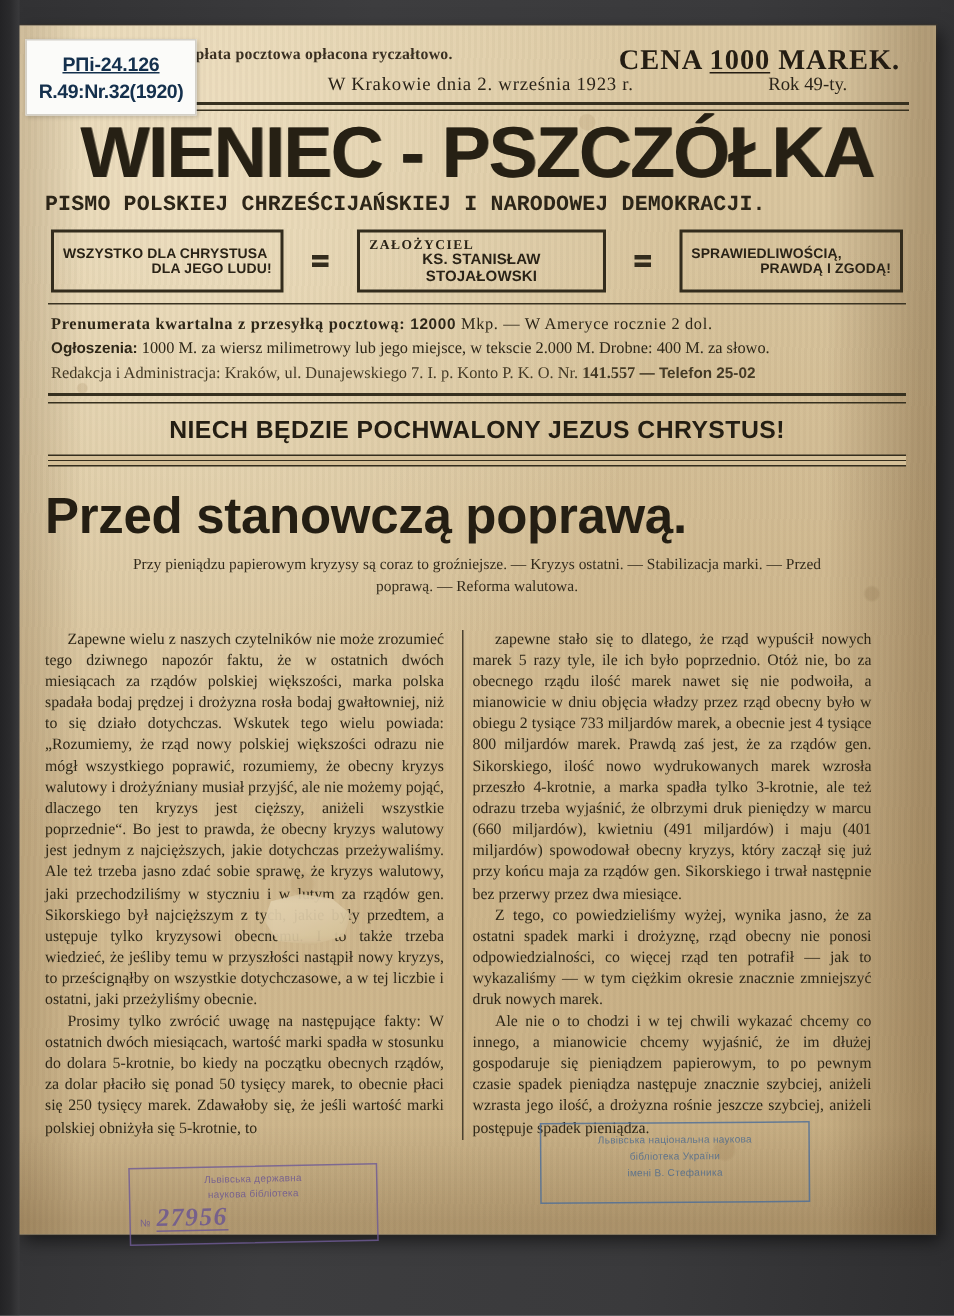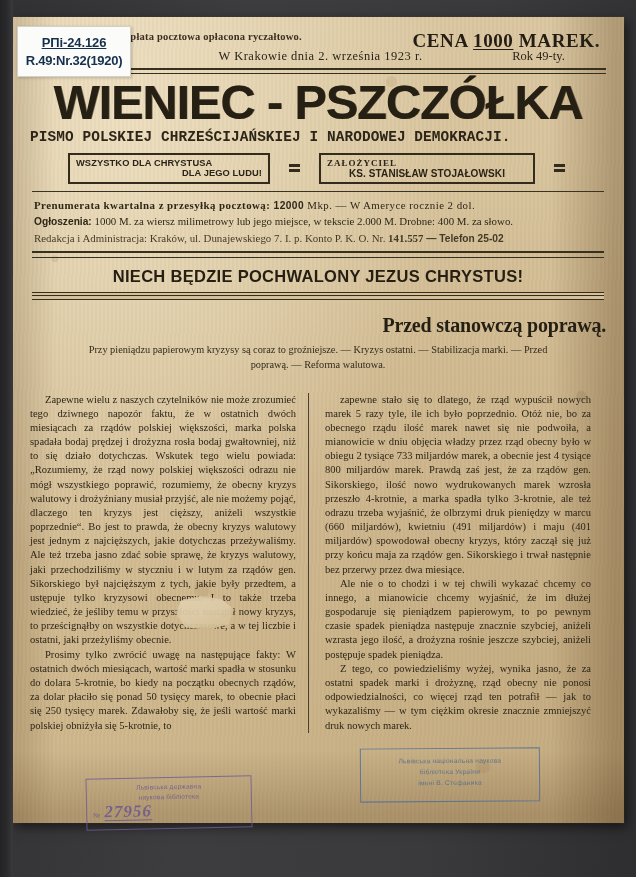--- a/index.html
+++ b/index.html
@@ -107,29 +107,29 @@
            border-bottom:1.2px solid #36301f;height:3.5px;}
 
   
   .greet{font-family:"Liberation Sans",sans-serif;font-weight:bold;font-size:16.5px;
          text-align:center;letter-spacing:.3px;margin:9px 0 6px;color:#241e13;}
   .rule-tri{margin:0 2px;border:0;height:6px;
             border-top:1.6px solid #352e1e;border-bottom:1.6px solid #352e1e;
             background:linear-gradient(#d5c098 0,#d5c098 40%,#352e1e 40%,#352e1e 56%,#d5c098 56%);}
 
   
-  .headline{font-family:Liberation Serif, serif;font-weight:bold;font-size:20px;
-            text-align:right;margin:14px 0 6px;letter-spacing:-.2px;color:#241e13;}
+  .headline{font-family:Liberation Sans, sans-serif;font-weight:bold;font-size:34px;
+            text-align:left;margin:14px 0 6px;letter-spacing:-.2px;color:#241e13;}
   .deck{font-size:10.3px;text-align:center;line-height:1.45;margin:0 40px 20px;color:#332b1c;}
 
   .cols{display:flex;gap:0;align-items:flex-start;}
   .col{width:266px;font-size:10.55px;line-height:1.345;text-align:justify;
        color:#2d2617;hyphens:none;}
   .col.left{padding-right:12px;}
-  .col.right{padding-left:16px;border-left:1.3px solid #4a4130;}
+  .col.right{padding-left:6px;border-left:1.3px solid #4a4130;}
   .col p{margin:0;text-indent:15px;}
 
   
   .tear{position:absolute;left:176px;top:596px;width:58px;height:34px;z-index:6;
         background:linear-gradient(160deg,#e3d3b2 0%,#dccaa6 55%,#d2bd93 100%);
         box-shadow:inset 0 0 5px rgba(170,140,95,.5);
         clip-path:polygon(8% 14%,42% 0,78% 9%,100% 40%,92% 82%,56% 100%,16% 92%,0 52%);
         opacity:.93;}
 
   
@@ -196,20 +196,24 @@
           <i></i>
         </div>
       <div class="sbox b2">
         <span class="l1">ZAŁOŻYCIEL</span>
         <span class="l2">KS. STANISŁAW STOJAŁOWSKI</span>
       </div>
       <div class="sep">
           <i></i>
           <i></i>
         </div>
+      <div class="sbox b3">
+        <span class="l1">SPRAWIEDLIWOŚCIĄ,</span>
+        <span class="l2">PRAWDĄ  I  ZGODĄ!</span>
+      </div>
     </div>
 
     <hr class="rule-thin">
 
     <div class="subs">
       <div class="row r1">
         <b>Prenumerata kwartalna z przesyłką pocztową:</b>
         <span class="sp">12000</span>
         <span>Mkp.  —  W Ameryce rocznie 2 dol.</span>
       </div>
@@ -235,22 +239,22 @@
       <span>marki. — Przed poprawą. — Reforma walutowa.</span>
     </div>
 
     <div class="cols">
       <div class="col left">
         <p>Zapewne wielu z naszych czytelników nie może zrozumieć tego dziwnego napozór faktu, że w ostatnich dwóch miesiącach za rządów polskiej większości, marka polska spadała bodaj prędzej i drożyzna rosła bodaj gwałtowniej, niż to się działo dotychczas. Wskutek tego wielu powiada: „Rozumiemy, że rząd nowy polskiej większości odrazu nie mógł wszystkiego poprawić, rozumiemy, że obecny kryzys walutowy i drożyźniany musiał przyjść, ale nie możemy pojąć, dlaczego ten kryzys jest cięższy, aniżeli wszystkie poprzednie“. Bo jest to prawda, że obecny kryzys walutowy jest jednym z najcięższych, jakie dotychczas przeżywaliśmy. Ale też trzeba jasno zdać sobie sprawę, że kryzys walutowy, jaki przechodziliśmy w styczniu i w lutym za rządów gen. Sikorskiego był najcięższym z tych, jakie były przedtem, a ustępuje tylko kryzysowi obecnemu. I to także trzeba wiedzieć, że jeśliby temu w przyszłości nastąpił nowy kryzys, to prześcignąłby on wszystkie dotychczasowe, a w tej liczbie i ostatni, jaki przeżyliśmy obecnie.</p>
         <p>Prosimy tylko zwrócić uwagę na następujące fakty: W ostatnich dwóch miesiącach, wartość marki spadła w stosunku do dolara 5-krotnie, bo kiedy na początku obecnych rządów, za dolar płaciło się ponad 50 tysięcy marek, to obecnie płaci się 250 tysięcy marek. Zdawałoby się, że jeśli wartość marki polskiej obniżyła się 5-krotnie, to</p>
       </div>
       <div class="col right">
         <p>zapewne stało się to dlatego, że rząd wypuścił nowych marek 5 razy tyle, ile ich było poprzednio. Otóż nie, bo za obecnego rządu ilość marek nawet się nie podwoiła, a mianowicie w dniu objęcia władzy przez rząd obecny było w obiegu 2 tysiące 733 miljardów marek, a obecnie jest 4 tysiące 800 miljardów marek. Prawdą zaś jest, że za rządów gen. Sikorskiego, ilość nowo wydrukowanych marek wzrosła przeszło 4-krotnie, a marka spadła tylko 3-krotnie, ale też odrazu trzeba wyjaśnić, że olbrzymi druk pieniędzy w marcu (660 miljardów), kwietniu (491 miljardów) i maju (401 miljardów) spowodował obecny kryzys, który zaczął się już przy końcu maja za rządów gen. Sikorskiego i trwał następnie bez przerwy przez dwa miesiące.</p>
+        <p>Z tego, co powiedzieliśmy wyżej, wynika jasno, że za ostatni spadek marki i drożyznę, rząd obecny nie ponosi odpowiedzialności, co więcej rząd ten potrafił — jak to wykazaliśmy — w tym ciężkim okresie znacznie zmniejszyć druk nowych marek.</p>
         <p>Ale nie o to chodzi i w tej chwili wykazać chcemy co innego, a mianowicie chcemy wyjaśnić, że im dłużej gospodaruje się pieniądzem papierowym, to po pewnym czasie spadek pieniądza następuje znacznie szybciej, aniżeli wzrasta jego ilość, a drożyzna rośnie jeszcze szybciej, aniżeli postępuje spadek pieniądza.</p>
-        <p>Z tego, co powiedzieliśmy wyżej, wynika jasno, że za ostatni spadek marki i drożyznę, rząd obecny nie ponosi odpowiedzialności, co więcej rząd ten potrafił — jak to wykazaliśmy — w tym ciężkim okresie znacznie zmniejszyć druk nowych marek.</p>
       </div>
     </div>
 
   </div>
 </div>
 
 <div class="tear"></div>
 
 <div class="label">
   <span class="l1">РПi-24.126</span>

